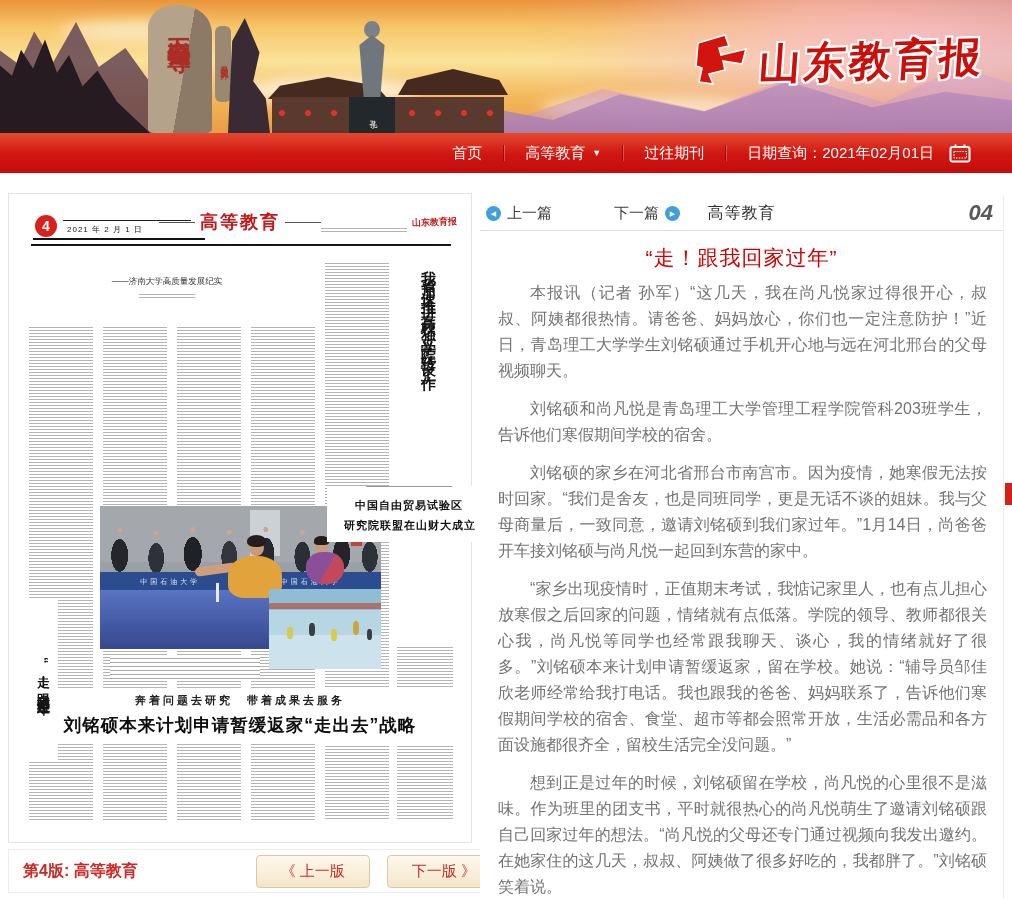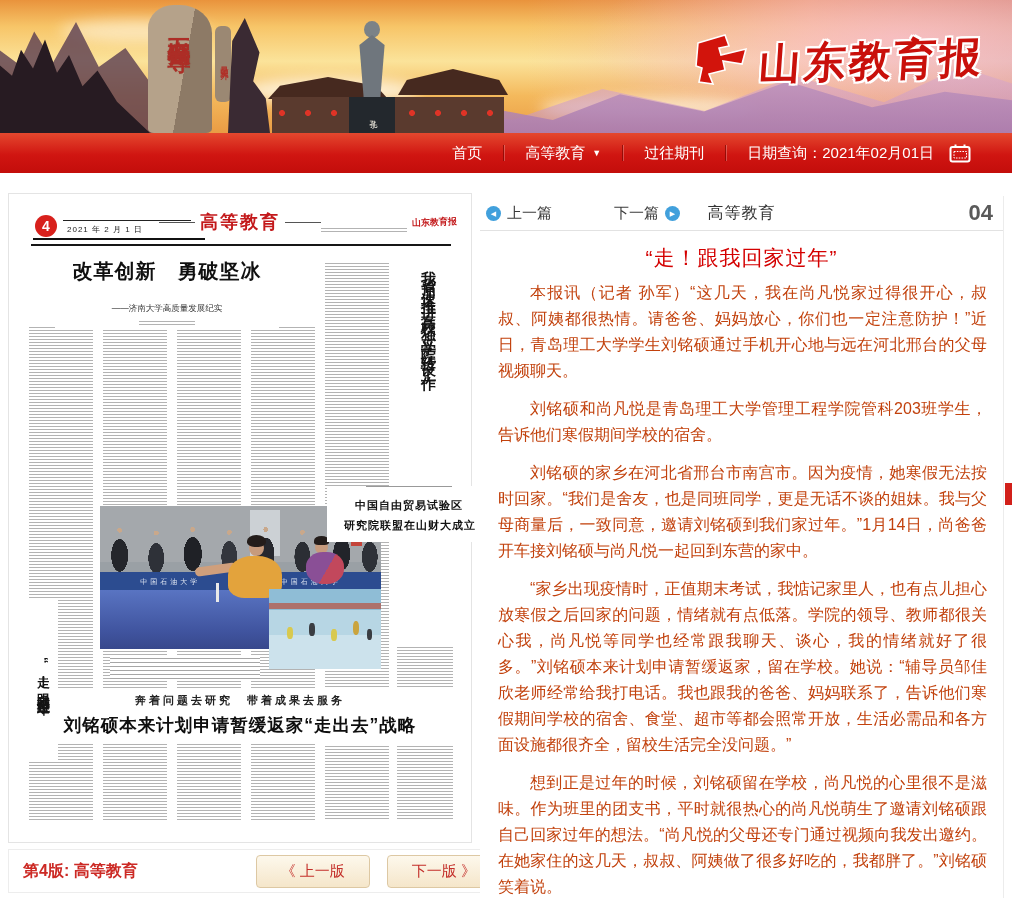--- a/index.html
+++ b/index.html
@@ -156,24 +156,24 @@
 
   
   .right-panel{position:absolute;left:480px;top:196px;width:524px;height:702px;background:#fff;border-right:1px solid #ececec;box-sizing:border-box;}
   .art-head{height:34px;display:flex;align-items:center;border-bottom:1px solid #e2e2e2;padding:0 10px 0 6px;position:relative;}
   .art-sec{position:absolute;left:0;right:0;text-align:center;font-size:16px;color:#333;letter-spacing:1px;}
   .nav-links{display:flex;align-items:center;gap:24px;font-size:15px;color:#3a3a3a;z-index:1;}
   .alink{display:flex;align-items:center;gap:6px;cursor:pointer;}
   .circ{width:15px;height:15px;border-radius:50%;background:#41a0dc;color:#fff;font-size:7px;
     display:inline-flex;align-items:center;justify-content:center;line-height:1;}
   .gap24{width:14px;}
-  .art-pageno{margin-left:auto;font-size:22px;font-weight:bold;color:#5a5a5a;z-index:1;}
+  .art-pageno{margin-left:auto;font-size:22px;font-weight:bold;color:#5a5a5a;z-index:1;font-style:italic;}
   .art-title{text-align:center;color:#d40000;font-size:21px;font-weight:400;letter-spacing:1px;margin:13px 0 8px;}
   .art-body{padding:0 16px 0 18px;}
-  .art-body p{font-size:16px;color:#c2410c;line-height:26px;text-indent:2em;text-align:justify;margin:0 0 12px;}
+  .art-body p{font-size:16px;color:#737373;line-height:26px;text-indent:2em;text-align:justify;margin:0 0 12px;}
 
   .edge-widget{position:absolute;right:0;top:483px;width:7px;height:22px;background:#d2201a;cursor:pointer;}
 </style>
 </head>
 <body>
 
 <div class="screen">
 
   <div class="banner">
     <div class="sky2"></div>
@@ -251,21 +251,20 @@
       <div class="pg-sec">
         <span class="ln"></span>
         <span class="t">高等教育</span>
         <span class="ln"></span>
       </div>
       <div class="fk pg-info"></div>
       <div class="pg-logo">山东教育报</div>
       <div class="pg-rule-full"></div>
 
       <div class="hl1">
-        <div class="h">改革创新　勇破坚冰</div>
         <div class="s">——济南大学高质量发展纪实</div>
         <div class="fk by"></div>
       </div>
 
       <div class="fk col c1"></div>
       <div class="fk col c2"></div>
       <div class="fk col c3"></div>
       <div class="fk col c4"></div>
       <div class="fk c5"></div>
       <div class="fk c6"></div>

